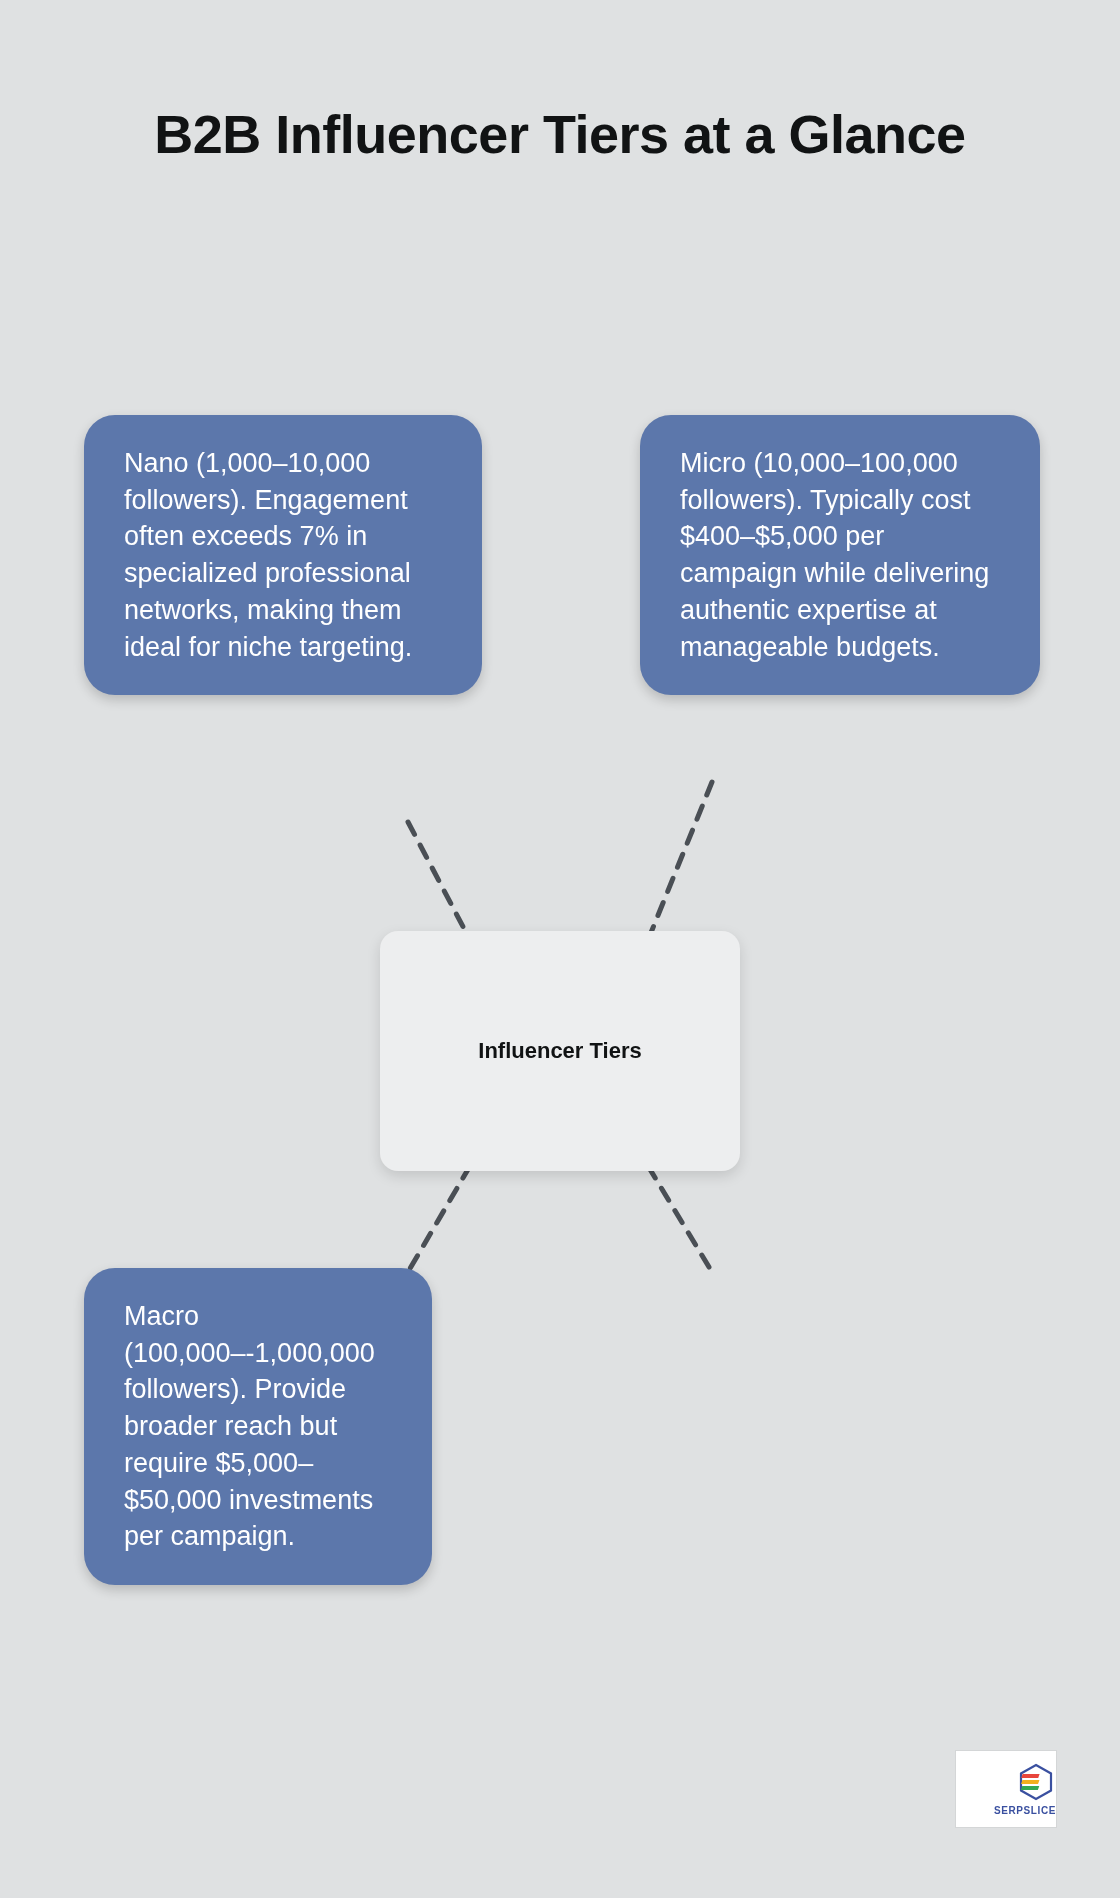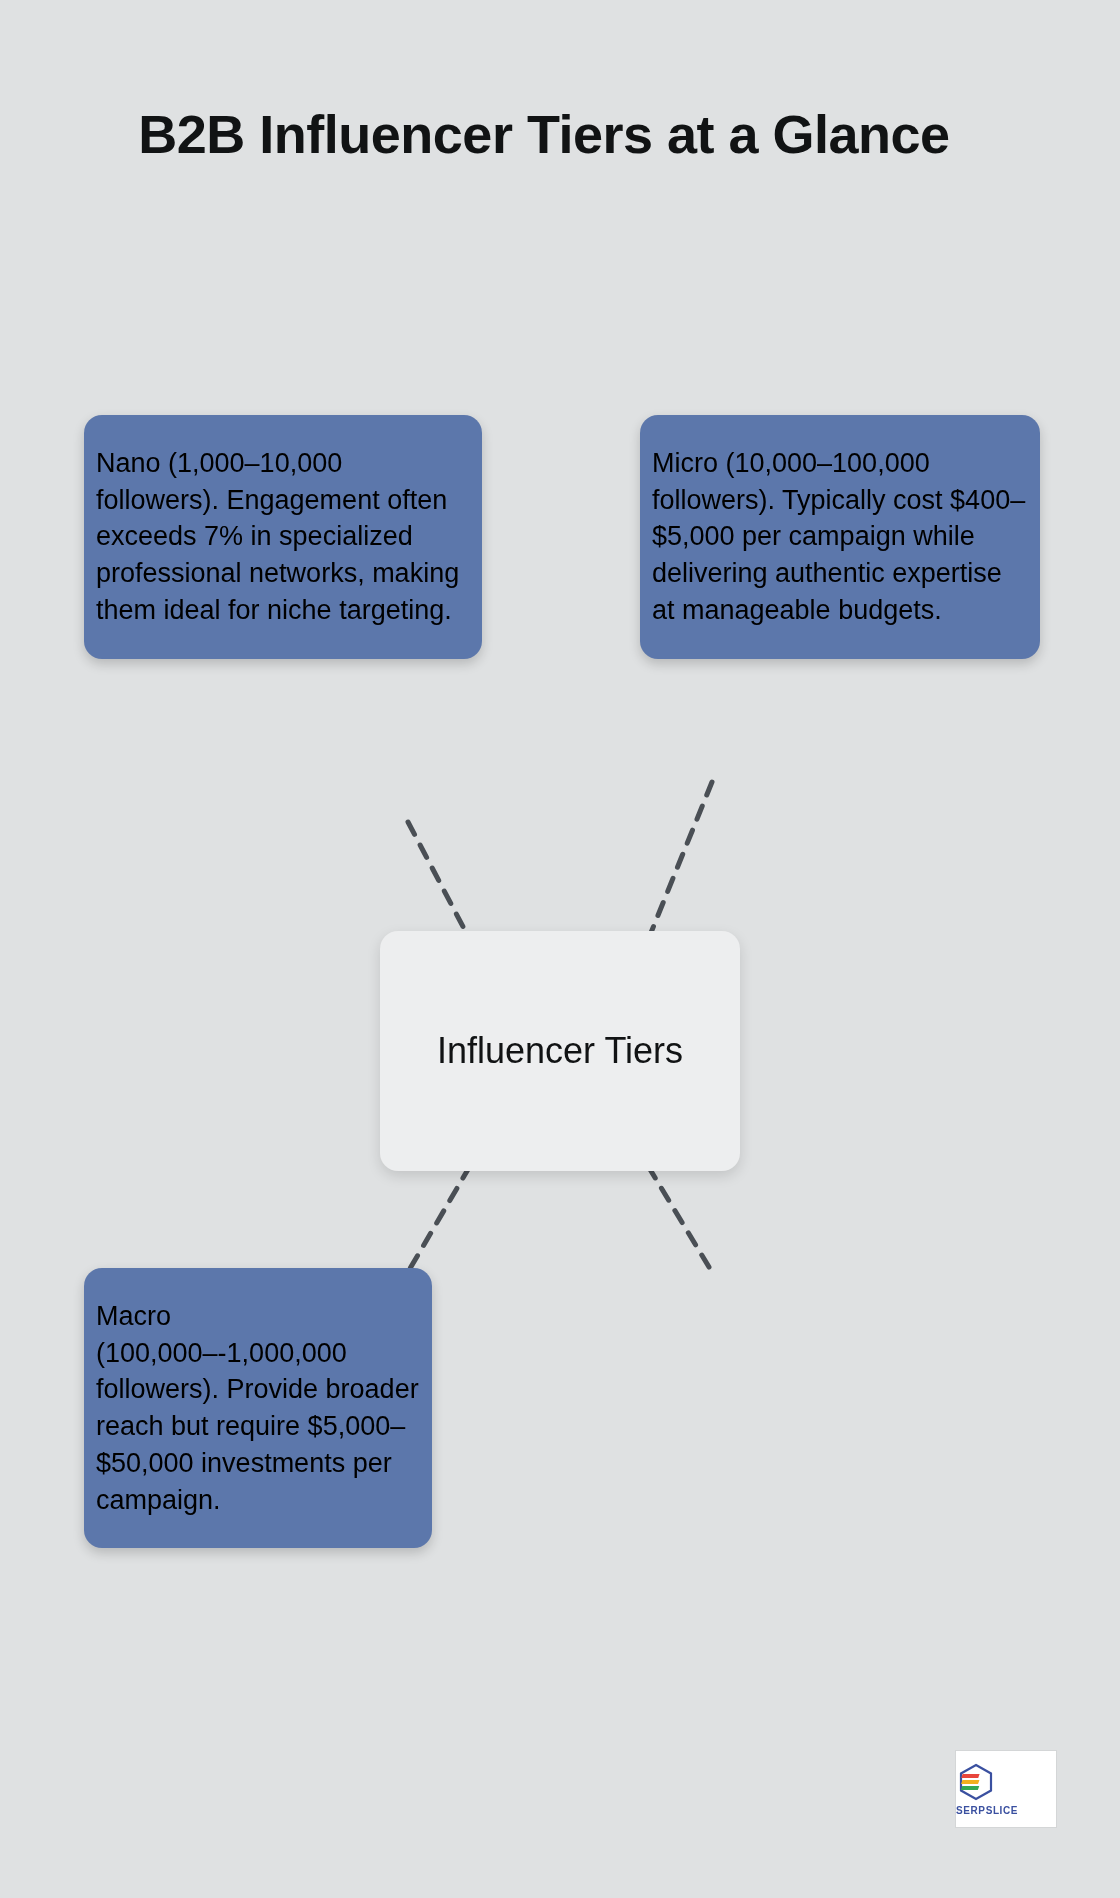--- a/index.html
+++ b/index.html
@@ -11,43 +11,43 @@
   }
   .page {
     position: relative;
     width: 1120px;
     height: 1898px;
     background: #dfe1e2;
     overflow: hidden;
   }
   .title {
     position: absolute;
-    left: 94px;
+    left: 110px;
     top: 100px;
     width: 900px;
     text-align: center;
     font-size: 54px;
     font-weight: bold;
     line-height: 1.28;
     color: #111314;
     letter-spacing: -0.5px;
   }
   svg.connectors {
     position: absolute;
     left: 0; top: 0;
     width: 1120px;
     height: 1898px;
     pointer-events: none;
   }
   .node {
     position: absolute;
     background: #5c77ab;
-    color: #000000;
-    border-radius: 18px;
-    padding: 30px 12px;
+    color: #ffffff;
+    border-radius: 31px;
+    padding: 30px 40px;
     font-size: 27px;
     line-height: 1.36;
     box-shadow: 0 5px 12px rgba(0,0,0,0.18);
   }
   .node-nano  { left: 84px;  top: 415px; width: 398px; }
   .node-micro { left: 640px; top: 415px; width: 400px; }
   .node-macro { left: 84px;  top: 1268px; width: 348px; }
   .node-mega  { left: 640px; top: 1268px; width: 400px; }
 
   .center-node {
@@ -57,36 +57,36 @@
     width: 360px;
     height: 240px;
     background: #edeeef;
     border-radius: 18px;
     display: flex;
     align-items: center;
     justify-content: center;
     box-shadow: 0 5px 14px rgba(0,0,0,0.13);
   }
   .center-label {
-    font-size: 36px;
-    font-weight: normal;
+    font-size: 22px;
+    font-weight: bold;
     color: #111314;
     text-align: left;
   }
   .logo-box {
     position: absolute;
     left: 955px;
     top: 1750px;
     width: 102px;
     height: 78px;
     background: #ffffff;
     border: 1px solid #d4d6d7;
     display: flex;
     flex-direction: column;
-    align-items: flex-start;
+    align-items: flex-end;
     justify-content: center;
     gap: 3px;
   }
   .logo-mark { width: 40px; height: 40px; }
   .logo-text {
     font-size: 10px;
     letter-spacing: 0.6px;
     font-weight: bold;
     color: #3a50a0;
   }

